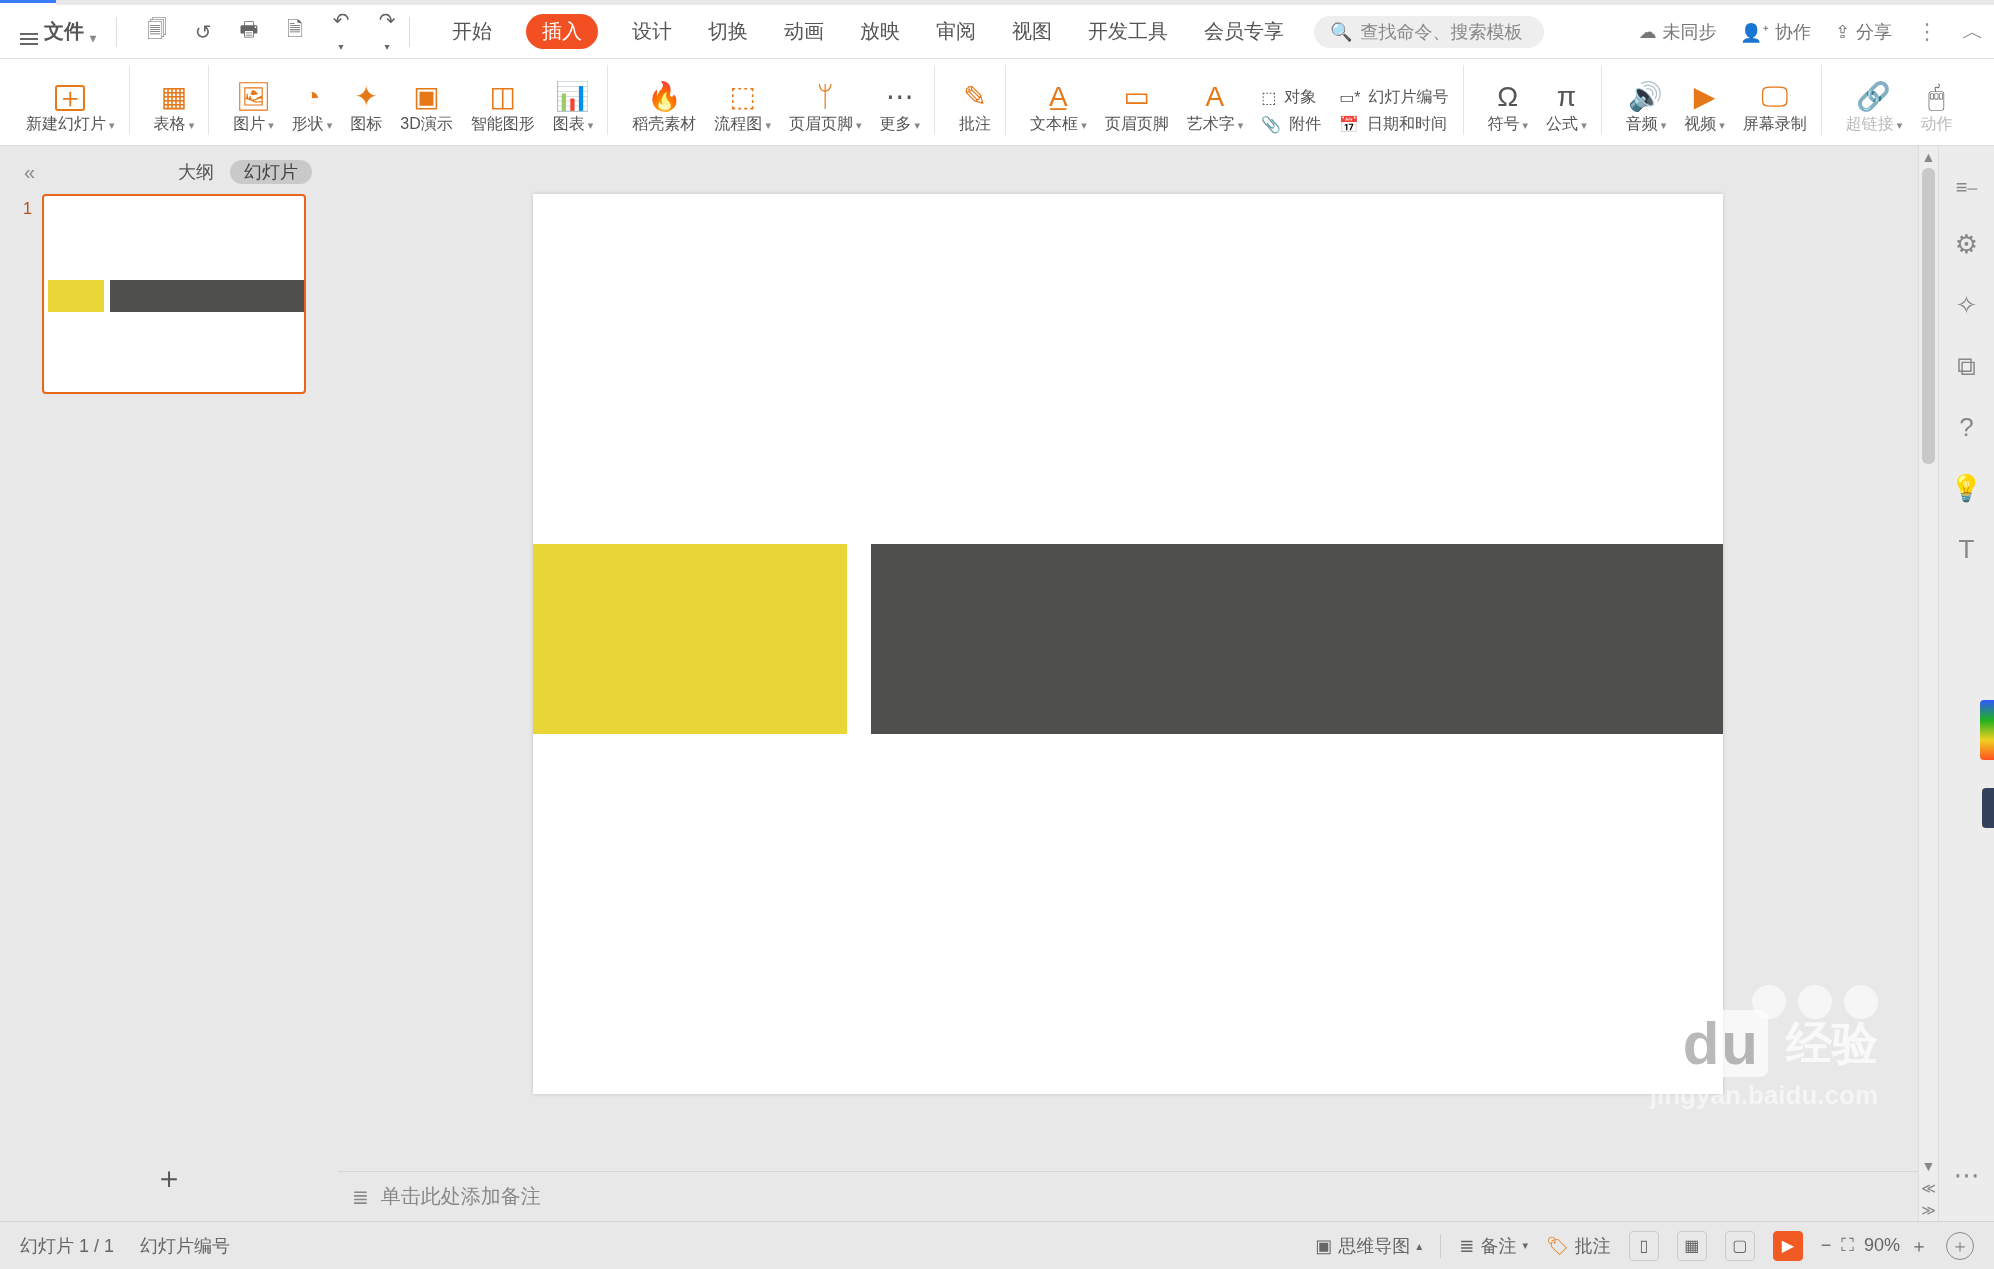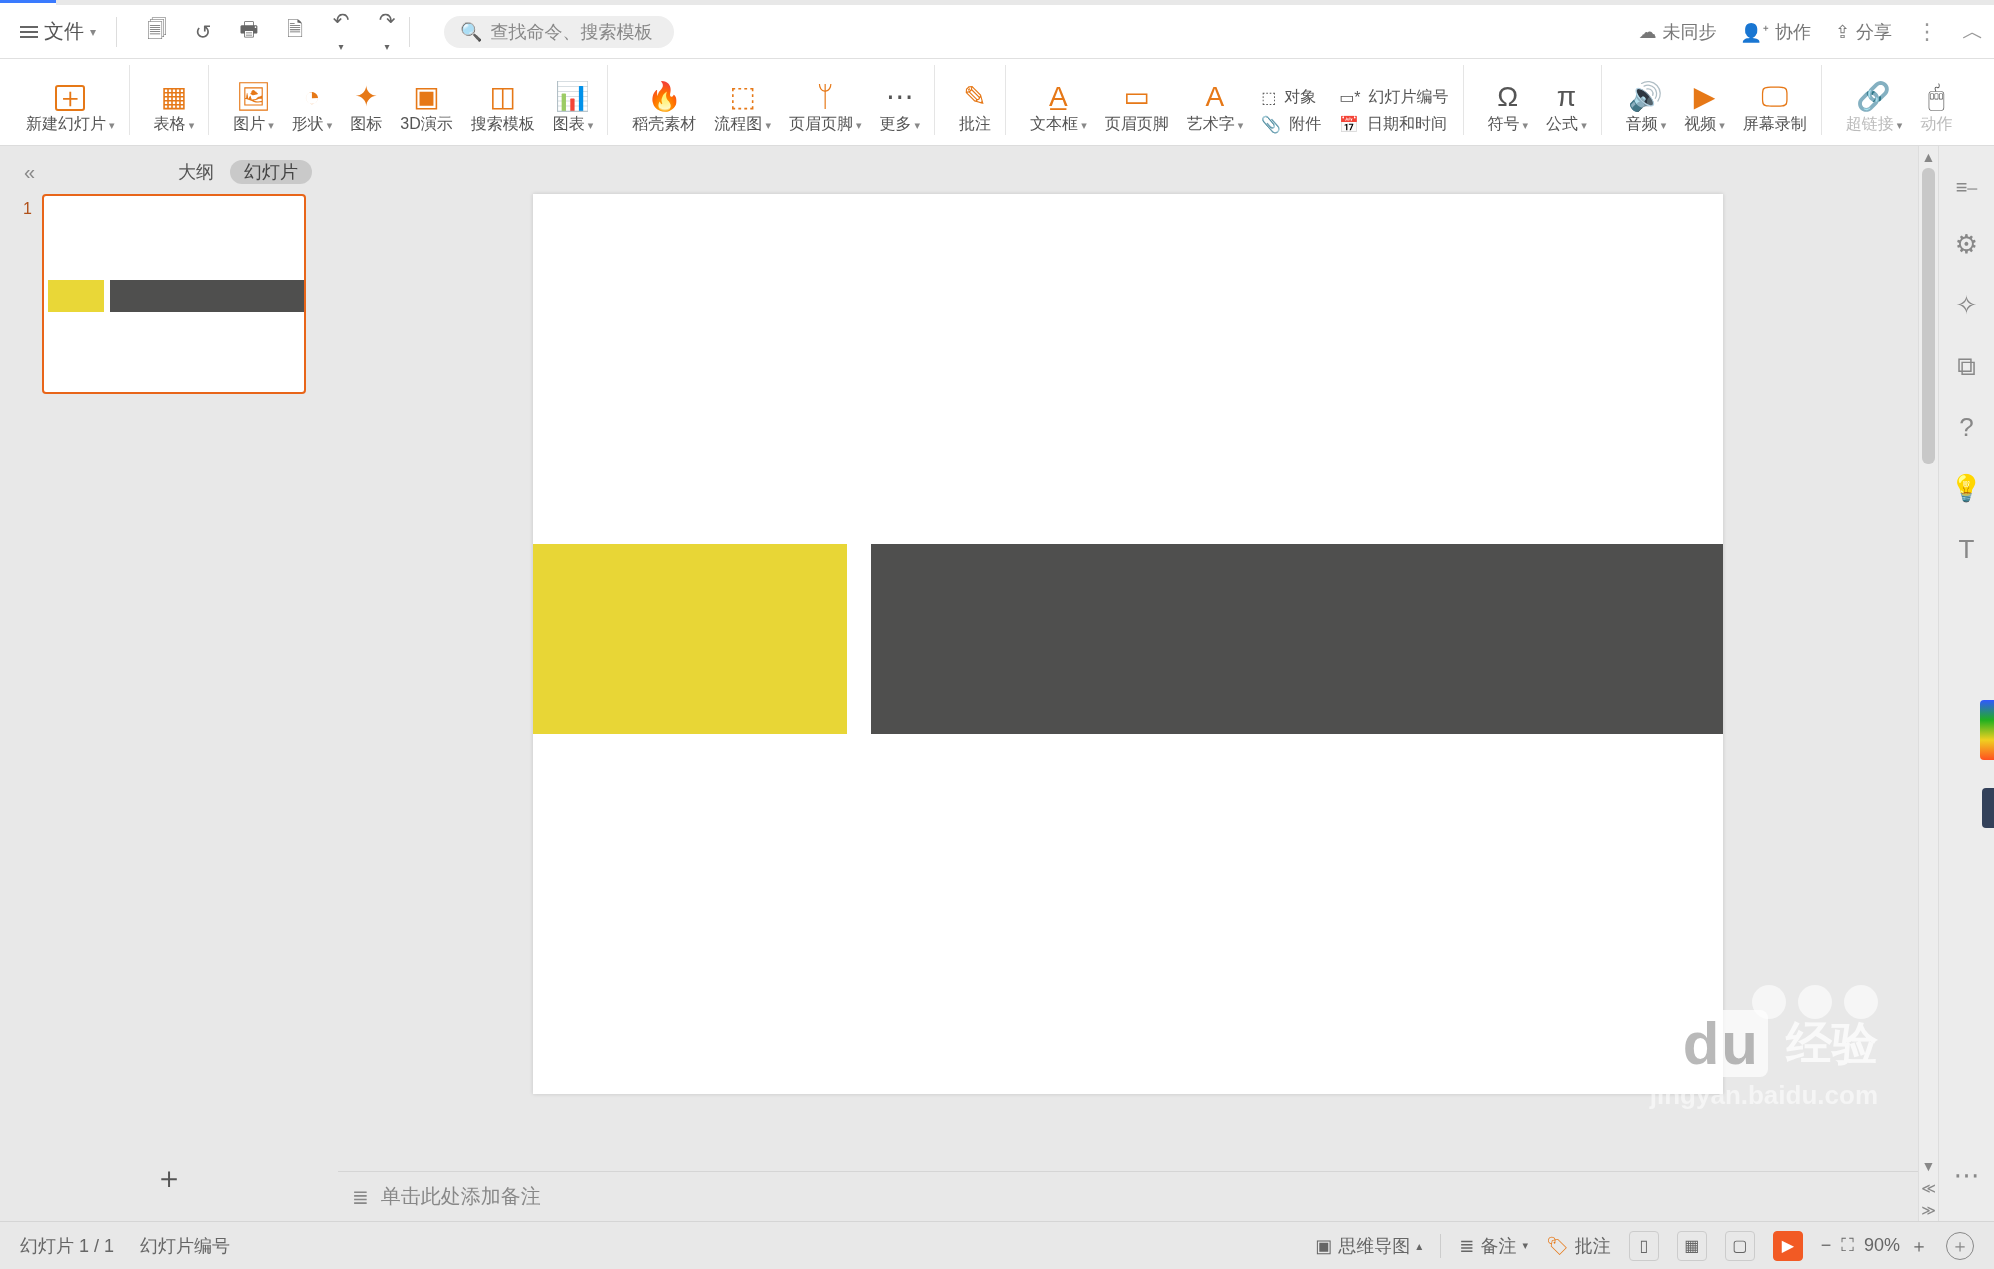--- a/index.html
+++ b/index.html
@@ -1,19 +1,19 @@
 <!DOCTYPE html>
 <html><head>
 <meta charset="utf-8">
 <style>
   * { box-sizing: border-box; margin: 0; padding: 0; font-family: "Microsoft YaHei", "PingFang SC", sans-serif; }
   body { background: #e8e8e8; width: 1994px; height: 1269px; overflow: hidden; display:flex; flex-direction:column; }
   .top-blue { height:5px; background:#fff; border-top:3px solid #3a7afe; width:56px; }
   .menu-bar { height: 54px; background:#fff; display:flex; align-items:center; padding:0 10px; gap:4px; border-bottom:1px solid #e0e0e0;}
-  .menu-bar .file-btn { display:flex; align-items:center; gap:6px; padding:6px 10px; color:#555; font-size:20px; cursor:pointer;}
+  .menu-bar .file-btn { display:flex; align-items:flex-end; gap:6px; padding:6px 10px; color:#555; font-size:20px; cursor:pointer;font-weight:bold;}
   .menu-bar .file-btn .ham { width:18px; display:flex; flex-direction:column; gap:3px;}
   .menu-bar .file-btn .ham span{height:2px;background:#666;}
   .menu-bar .qat { display:flex; align-items:center; gap:22px; margin-left:18px; color:#555;}
   .menu-bar .qat .qi { width:24px; text-align:center; font-size:20px; cursor:pointer; color:#666;}
   .menu-bar .tabs { display:flex; align-items:center; gap:32px; margin-left:30px;}
   .menu-bar .tabs .tab { font-size:20px; color:#555; cursor:pointer; padding:6px 2px;}
   .menu-bar .tabs .tab.active { background:#f25022; color:#fff; padding:4px 16px; border-radius:20px;}
   .menu-bar .search { display:flex; align-items:center; background:#eee; border-radius:20px; padding:4px 16px; margin-left:24px; color:#888; font-size:18px; gap:8px; width:230px;}
   .menu-bar .right-tools { margin-left:auto; display:flex; align-items:center; gap:24px; color:#777; font-size:18px;}
   .menu-bar .right-tools .rt{display:flex;align-items:center;gap:6px;cursor:pointer;}
@@ -100,20 +100,32 @@
   <div style="width:1px;height:30px;background:#ddd;margin:0 6px;"></div>
   <div class="qat">
     <span class="qi">🗐</span>
     <span class="qi">↺</span>
     <span class="qi">🖶</span>
     <span class="qi">🗎</span>
     <span class="qi">↶ <small style="font-size:10px;">▾</small></span>
     <span class="qi">↷ <small style="font-size:10px;">▾</small></span>
   </div>
   <div style="width:1px;height:30px;background:#ddd;margin:0 6px;"></div>
+  <div class="tabs">
+    <span class="tab">开始</span>
+    <span class="tab active">插入</span>
+    <span class="tab">设计</span>
+    <span class="tab">切换</span>
+    <span class="tab">动画</span>
+    <span class="tab">放映</span>
+    <span class="tab">审阅</span>
+    <span class="tab">视图</span>
+    <span class="tab">开发工具</span>
+    <span class="tab">会员专享</span>
+  </div>
   <div class="search">
     <span>🔍</span>
     <span>查找命令、搜索模板</span>
   </div>
   <div class="right-tools">
     <div class="rt">
         <span>☁</span>
         <span>未同步</span>
       </div>
     <div class="rt">
@@ -156,21 +168,21 @@
     <div class="r-item">
         <span class="glyph orange">✦</span>
         <span>图标</span>
       </div>
     <div class="r-item">
         <span class="glyph orange">▣</span>
         <span>3D演示</span>
       </div>
     <div class="r-item">
         <span class="glyph orange">◫</span>
-        <span>搜索模板</span>
+        <span>智能图形</span>
       </div>
     <div class="r-item">
         <span class="glyph orange">📊</span>
         <span class="dd">图表</span>
       </div>
   </div>
   <div class="r-group">
     <div class="r-item">
         <span class="glyph orange">🔥</span>
         <span>稻壳素材</span>

